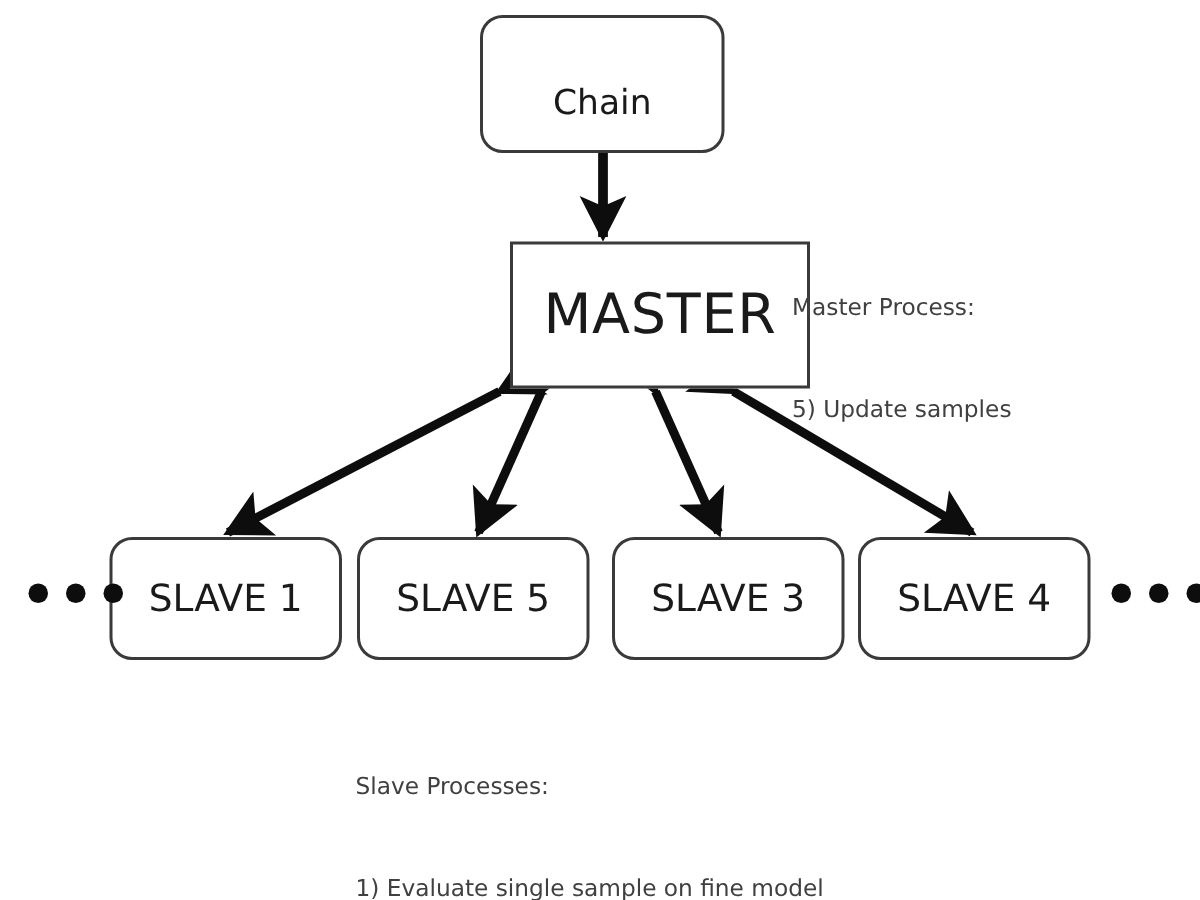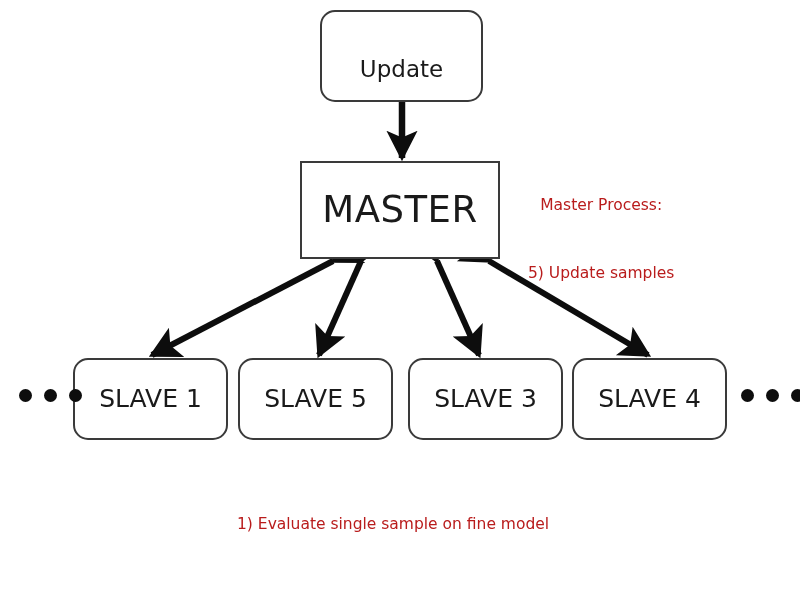--- a/index.html
+++ b/index.html
@@ -31,20 +31,21 @@
     align-items: center;
     justify-content: center;
     text-align: center;
     line-height: 1.15;
   }
   .node.rounded {
     border-radius: 15px;
   }
   .node.square {
     border-radius: 0;
+    margin-left: 40px;
   }
 
   #node-precondition {
     left: 320px;
     top: 10px;
     width: 163px;
     height: 92px;
     font-size: 23px;
   }
   #node-master {
@@ -83,22 +84,21 @@
     background: #0d0d0d;
   }
   #ellipsis-left { left: 19px; }
   #ellipsis-right { left: 741px; }
 
   .annotation {
     position: absolute;
     font-size: 15.5px;
     line-height: 1.47;
     white-space: pre;
-    color: #b91c1c;
-    text-align: center;
+    color: #404040;
   }
   #annotation-master {
     left: 528px;
     top: 148px;
   }
   #annotation-slave {
     left: 237px;
     top: 467px;
   }
   .annotation .ann-line {
@@ -123,21 +123,21 @@
   <line x1="333" y1="261" x2="152" y2="355" stroke="#0d0d0d" stroke-width="6" marker-start="url(#arrowend)" marker-end="url(#arrowend)"></line>
 
   <line x1="361" y1="261" x2="319" y2="355" stroke="#0d0d0d" stroke-width="6" marker-start="url(#arrowend)" marker-end="url(#arrowend)"></line>
 
   <line x1="437" y1="261" x2="479" y2="355" stroke="#0d0d0d" stroke-width="6" marker-start="url(#arrowend)" marker-end="url(#arrowend)"></line>
 
   <line x1="489" y1="261" x2="648" y2="355" stroke="#0d0d0d" stroke-width="6" marker-start="url(#arrowend)" marker-end="url(#arrowend)"></line>
 </svg>
 
 <div class="node rounded" id="node-precondition">
-  <span><br><span>Update</span></span>
+  <span><br><span>Chain</span></span>
 </div>
 
 <div class="node square" id="node-master">
   <span>MASTER</span>
 </div>
 
 <div class="node rounded slave-node" id="node-slave-1">
   <span>SLAVE 1</span>
 </div>
 
@@ -164,15 +164,16 @@
   <span class="dot"></span>
   <span class="dot"></span>
 </div>
 
 <div class="annotation" id="annotation-master">
   <span class="ann-line">Master Process:</span>
   <span class="ann-line">5) Update samples</span>
 </div>
 
 <div class="annotation" id="annotation-slave">
+  <span class="ann-line">Slave Processes:</span>
   <span class="ann-line">1) Evaluate single sample on fine model</span>
   
 </div>
 
 </body></html>

